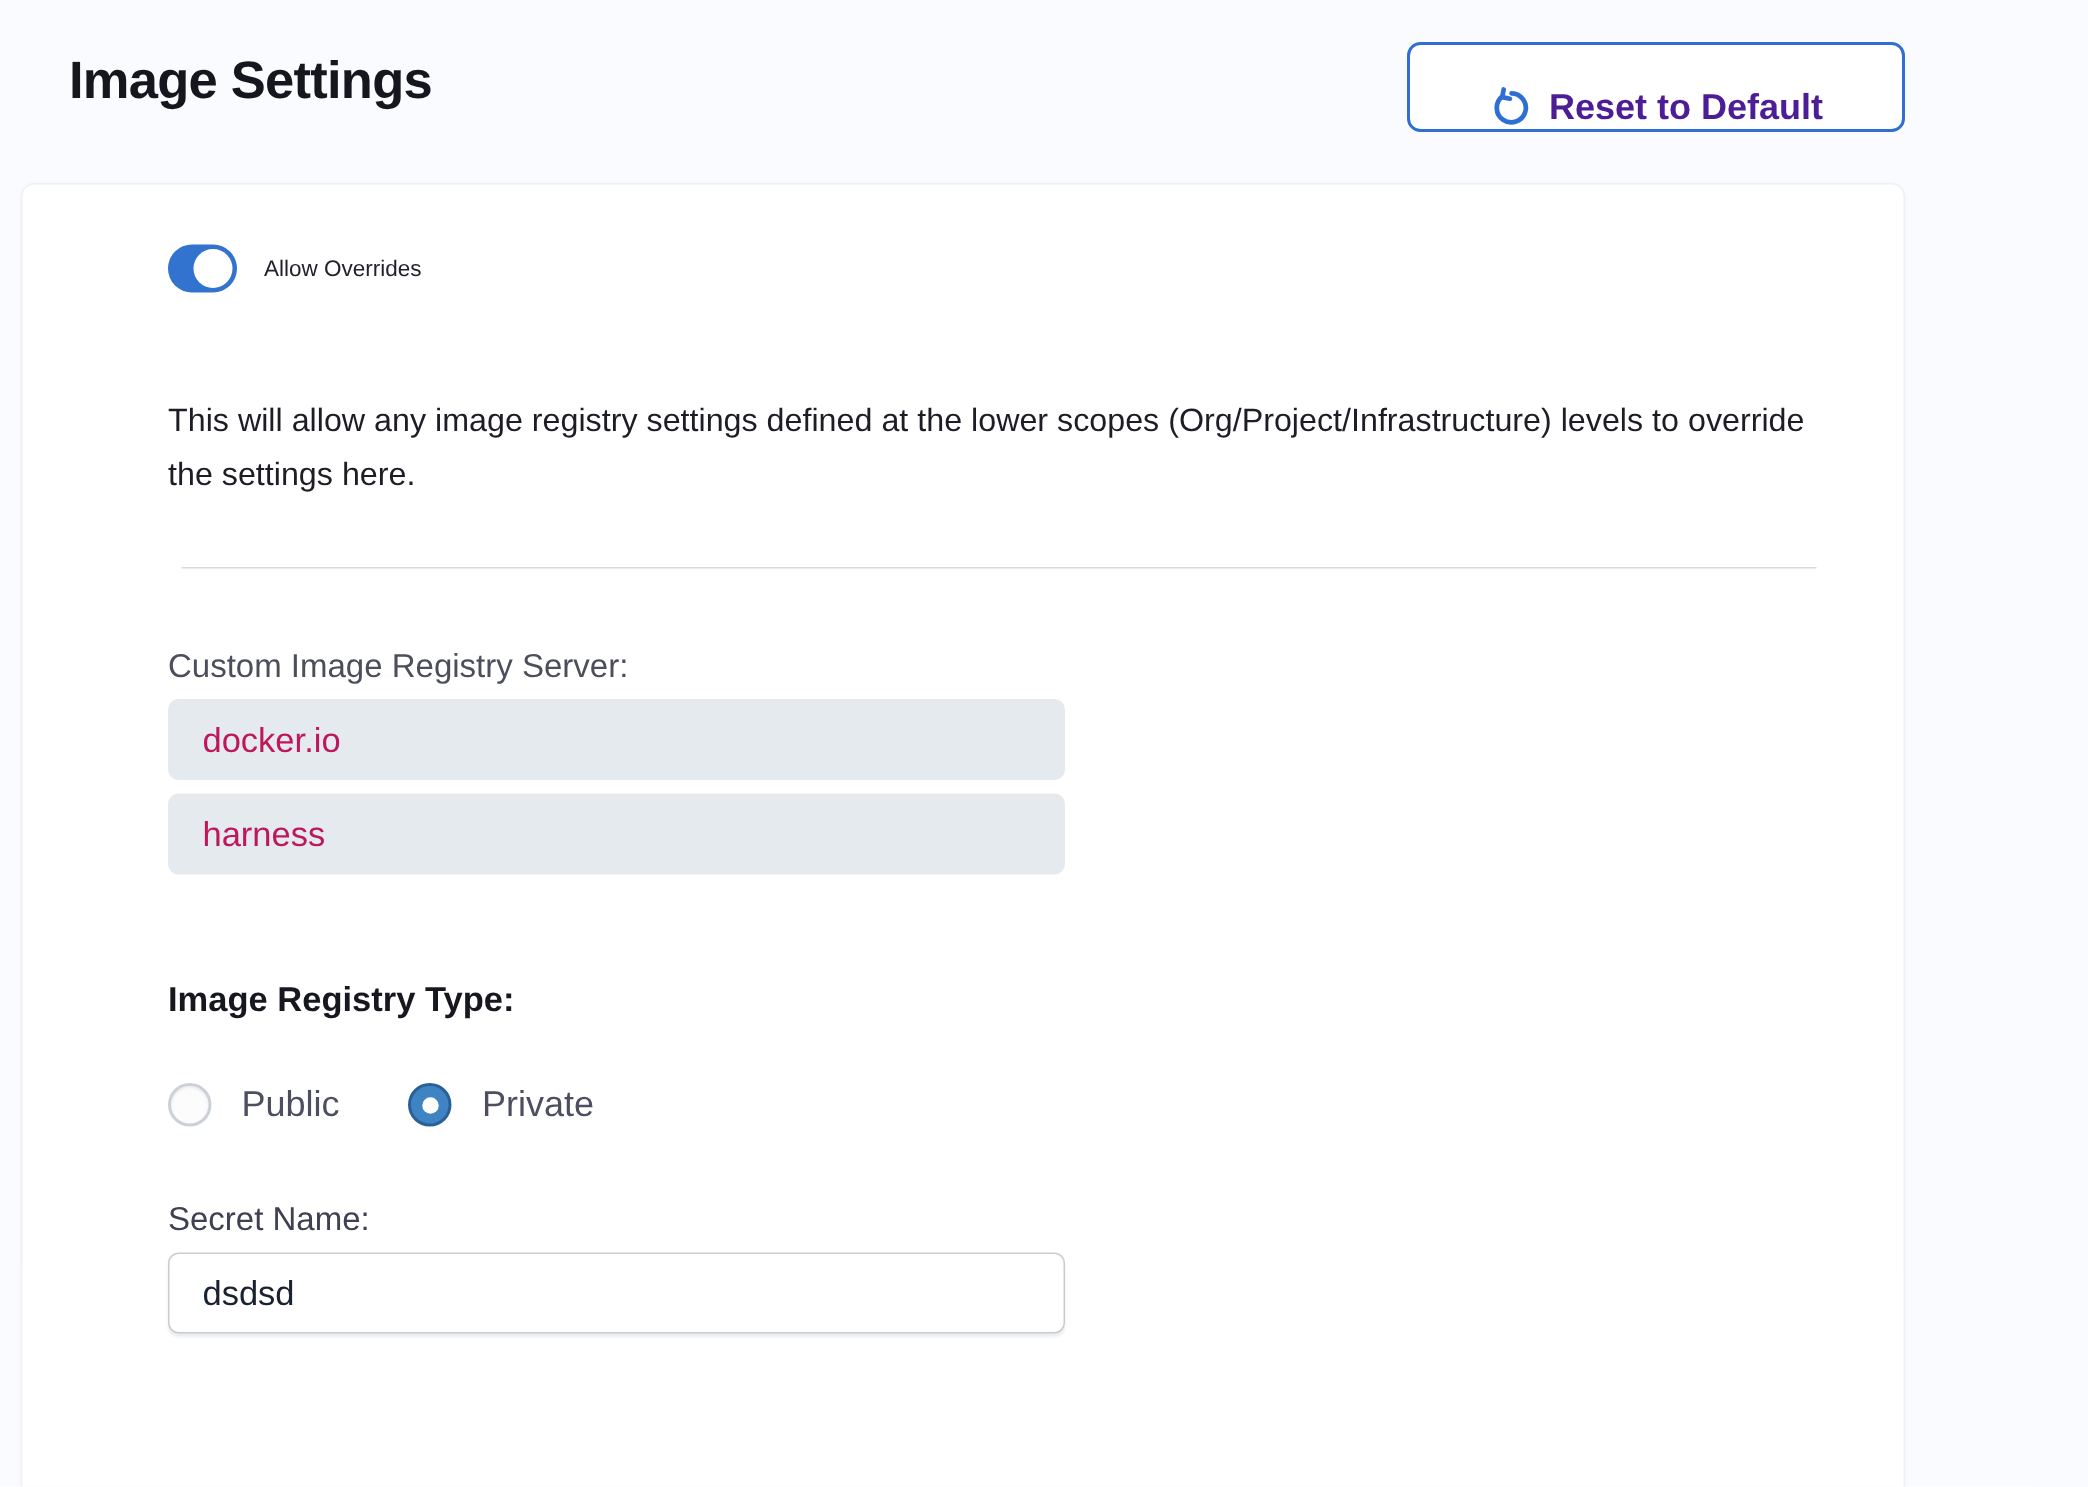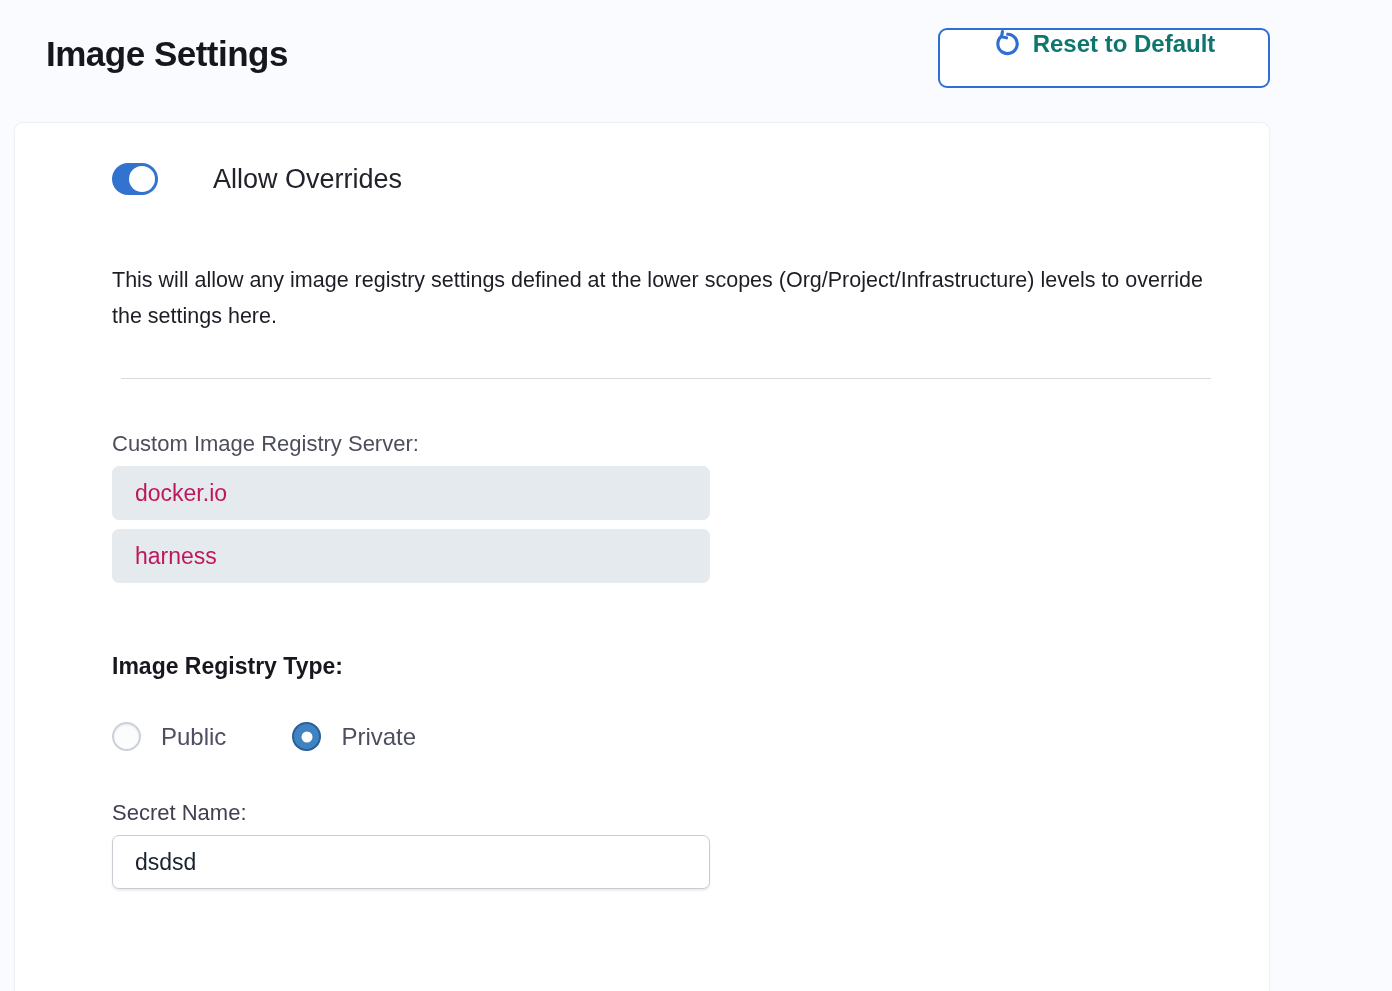--- a/index.html
+++ b/index.html
@@ -15,25 +15,25 @@
 
   
   .page-title {
     position: absolute; left: 46px; top: 34px;
     font-size: 35px; font-weight: 700; color: #16161f;
     letter-spacing: -0.5px;
   }
   .reset-btn {
     position: absolute; right: 122px; top: 28px;
     height: 60px; min-width: 332px;
-    display: flex; align-items: flex-start; justify-content: center;
+    display: flex; align-items: flex-end; justify-content: center;
     gap: 12px; padding: 0 26px;
     background: #ffffff;
     border: 2px solid #2f6fd4; border-radius: 9px;
-    color: #0f766e; font-size: 24px; font-weight: 700;
+    color: #4c1d95; font-size: 24px; font-weight: 700;
     cursor: pointer; font-family: inherit;
   }
   .reset-btn svg { display: block; }
 
   
   .card {
     position: absolute; left: 14px; top: 122px;
     width: 1256px; height: 900px;
     background: #ffffff;
     border: 1px solid #eef0f4;
@@ -47,21 +47,21 @@
   .toggle {
     position: relative; width: 46px; height: 32px;
     border-radius: 16px; background: #3273cf; cursor: pointer;
     flex: 0 0 auto;
   }
   .toggle .knob {
     position: absolute; top: 3px; right: 3px;
     width: 26px; height: 26px; border-radius: 50%;
     background: #ffffff;
   }
-  .toggle-label { font-size: 27px; color: #22222c; margin-left: 37px; }
+  .toggle-label { font-size: 15px; color: #22222c; }
 
   
   .description {
     margin-top: 67px;
     max-width: 1112px;
     font-size: 21.5px; line-height: 36px; color: #1d1d26;
   }
 
   .divider {
     margin: 44px 22px 0 9px;
@@ -93,21 +93,21 @@
     border: 1.5px solid #c8ccd2;
     color: #19222e;
     box-shadow: 0 2px 2px rgba(60,70,90,0.10);
   }
 
   
   .group-heading {
     margin-top: 70px;
     font-size: 23px; font-weight: 700; color: #17171f;
   }
-  .radio-row { margin-top: 42px; display: flex; align-items: center; gap: 66px; }
+  .radio-row { margin-top: 42px; display: flex; align-items: center; gap: 46px; }
   .radio-option { display: flex; align-items: center; gap: 20px; cursor: pointer; }
   .radio-circle {
     width: 29px; height: 29px; border-radius: 50%;
     background: #fcfcfd;
     border: 2px solid #ccd1d8;
     box-shadow: inset 0 1px 2px rgba(90,100,120,0.12);
     position: relative;
     flex: 0 0 auto;
   }
   .radio-circle.checked {

